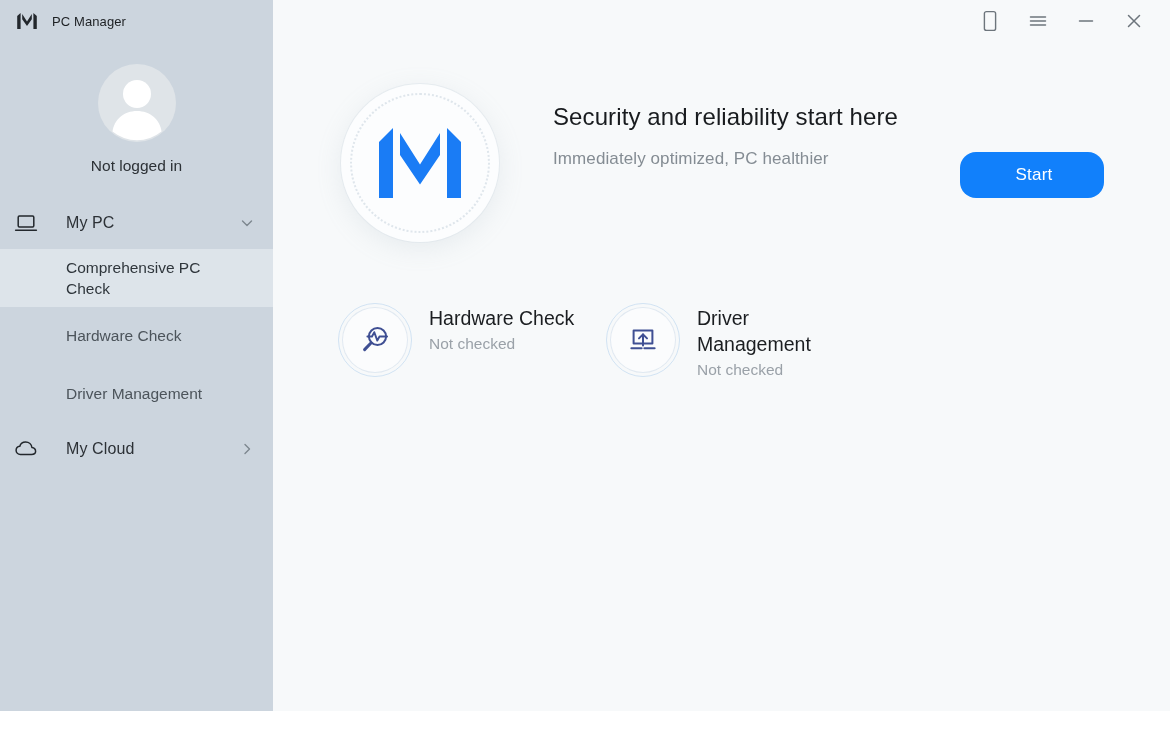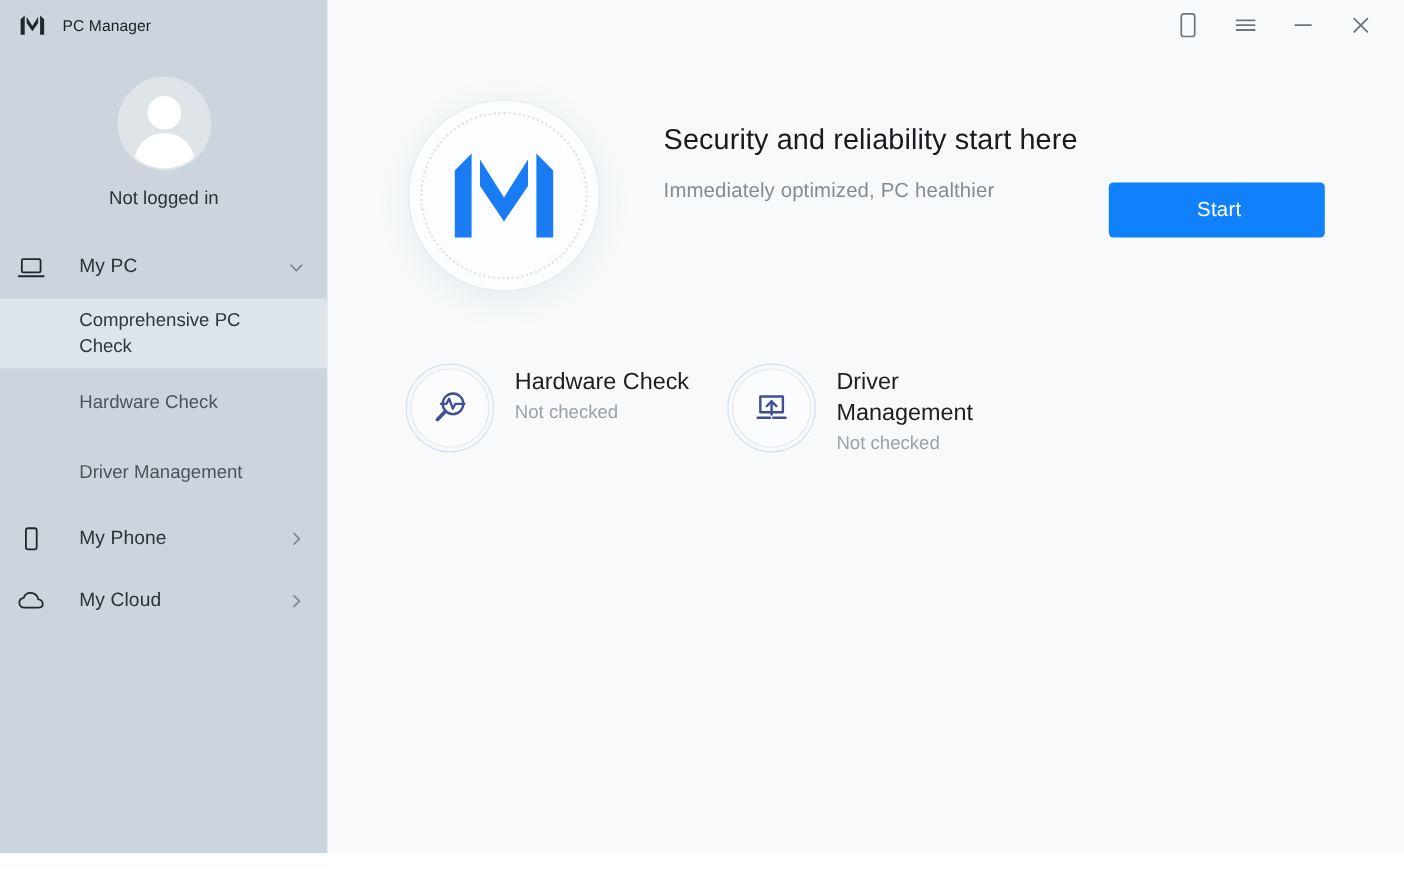--- a/index.html
+++ b/index.html
@@ -200,24 +200,24 @@
     margin: 16px 0 0 0;
     font-size: 17px;
     color: #848c93;
     letter-spacing: .1px;
   }
   .hero-action {
     flex: 0 0 auto;
     padding: 68px 66px 0 0;
   }
   .start-btn {
-    width: 180px;
+    width: 144px;
     height: 46px;
     border: none;
-    border-radius: 4px;
+    border-radius: 16px;
     background: #1180fb;
     color: #ffffff;
     font-size: 17px;
     font-family: inherit;
     cursor: pointer;
     letter-spacing: .2px;
     padding-left: 10px;
   }
 
   .features {
@@ -325,33 +325,20 @@
       <div class="subnav-item active">
         <span>Comprehensive PC Check</span>
       </div>
       <div class="subnav-item">
         <span>Hardware Check</span>
       </div>
       <div class="subnav-item">
         <span>Driver Management</span>
       </div>
 
-      <div class="nav-row">
-        <span class="nav-icon">
-          <svg width="24" height="22" viewBox="0 0 24 22" fill="none" stroke="#22272c" stroke-width="1.5" xmlns="http://www.w3.org/2000/svg" aria-hidden="true">
-            <rect x="7.6" y="2.2" width="9" height="17.6" rx="1.8"></rect>
-          </svg>
-        </span>
-        <span class="nav-label">My Phone</span>
-        <span class="chev">
-          <svg width="16" height="16" viewBox="0 0 16 16" fill="none" stroke="#7d878f" stroke-width="1.4" stroke-linecap="round" stroke-linejoin="round" xmlns="http://www.w3.org/2000/svg" aria-hidden="true">
-            <path d="M6 3.5 L10.5 8 L6 12.5"></path>
-          </svg>
-        </span>
-      </div>
 
       <div class="nav-row">
         <span class="nav-icon">
           <svg width="26" height="20" viewBox="0 0 26 20" fill="none" stroke="#22272c" stroke-width="1.5" stroke-linejoin="round" xmlns="http://www.w3.org/2000/svg" aria-hidden="true">
             <path d="M6.4 15.4c-2.4 0-4.3-1.8-4.3-4.1 0-2.1 1.6-3.8 3.7-4.1C6.5 4.6 8.9 3 11.6 3c3.3 0 6 2.4 6.3 5.5 2.1.2 3.7 1.9 3.7 4 0 2.2-1.9 2.9-4.2 2.9Z"></path>
           </svg>
         </span>
         <span class="nav-label">My Cloud</span>
         <span class="chev">
           <svg width="16" height="16" viewBox="0 0 16 16" fill="none" stroke="#7d878f" stroke-width="1.4" stroke-linecap="round" stroke-linejoin="round" xmlns="http://www.w3.org/2000/svg" aria-hidden="true">

